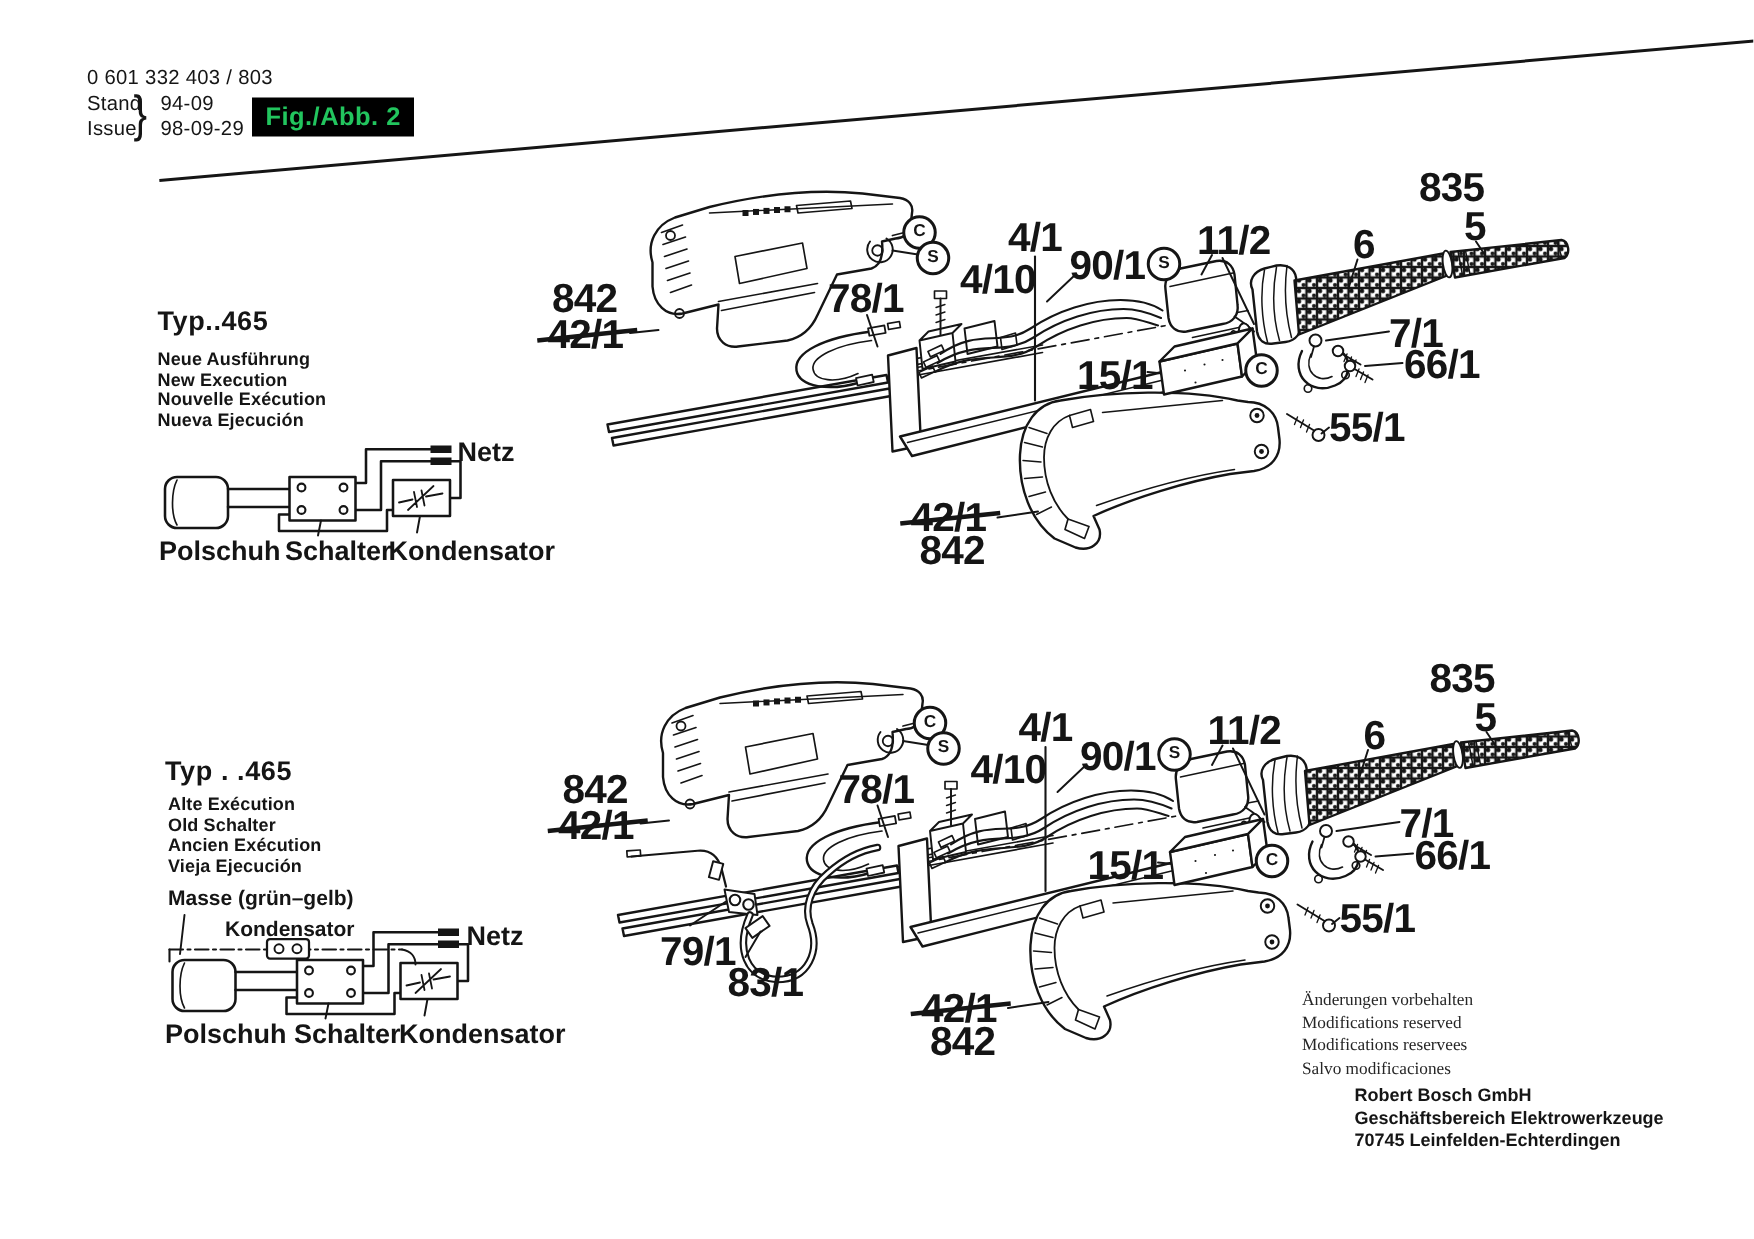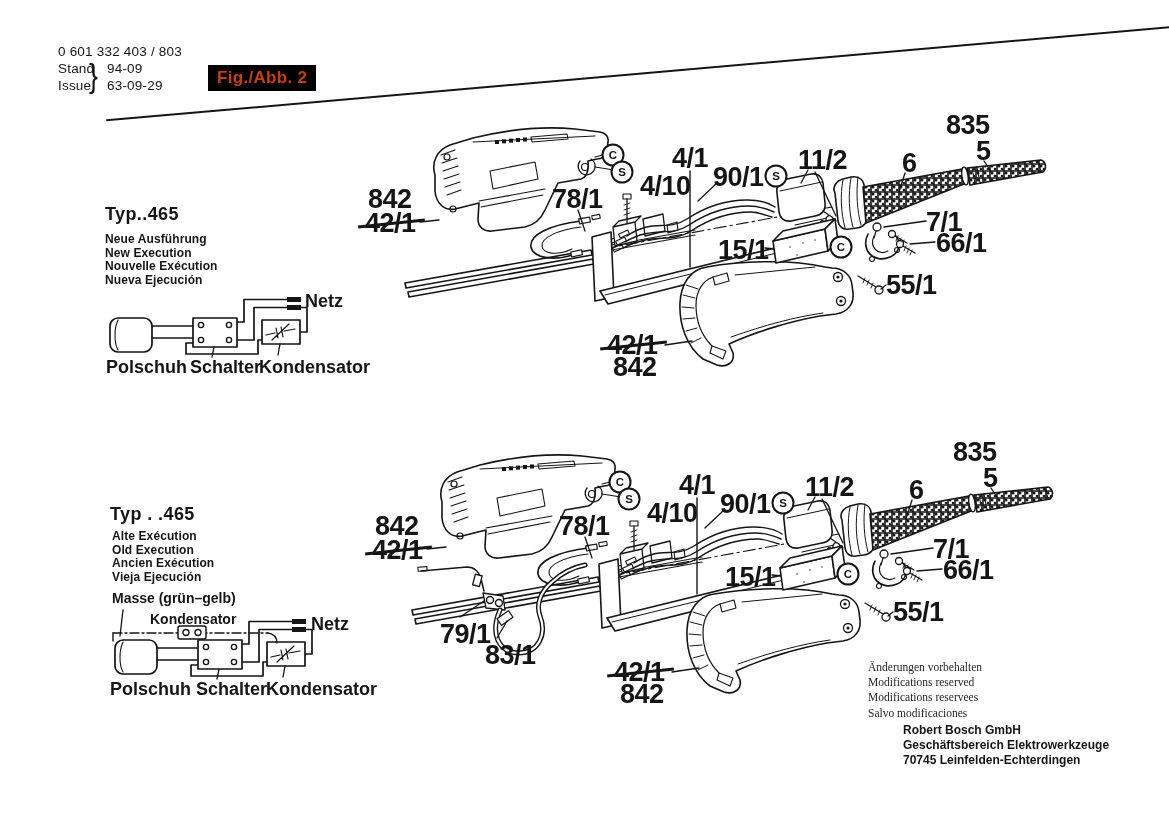--- a/index.html
+++ b/index.html
@@ -4,21 +4,21 @@
 <style>
   html,body{margin:0;padding:0;background:#fff;}
   body{width:1169px;height:826px;font-family:"Liberation Sans",sans-serif;color:#151515;}
   #page{position:relative;width:1169px;height:826px;overflow:hidden;background:#fff;}
   #art{position:absolute;left:0;top:0;}
   .abs{position:absolute;white-space:nowrap;}
   .hdr-text{font-size:13.5px;font-weight:400;letter-spacing:.2px;}
   .brace{font-size:27px;font-weight:400;transform:scaleY(1.25);transform-origin:top left;}
   .strike-sm{position:relative;}
   .strike-sm::after{content:"";position:absolute;left:-3px;right:-6px;top:45%;border-top:2.2px solid #151515;transform:rotate(-5deg);}
-  .fig-box{background:#000;color:#c2410c;font-weight:700;font-size:17px;padding:3px 9px;letter-spacing:.3px;margin-left:40px;}
+  .fig-box{background:#000;color:#22c55e;font-weight:700;font-size:17px;padding:3px 9px;letter-spacing:.3px;}
   .typ-label{font-size:18px;font-weight:700;letter-spacing:.4px;}
   .exec-lines div{font-size:12px;font-weight:700;line-height:13.6px;letter-spacing:.1px;}
   .small-label{font-size:18px;font-weight:700;}
   .mid-label{font-size:14px;font-weight:700;}
   .callout{position:absolute;font-size:27px;font-weight:700;line-height:1;letter-spacing:-.5px;white-space:nowrap;}
   .callout.struck::after{content:"";position:absolute;left:-7px;right:-9px;top:44%;border-top:3.5px solid #151515;transform:rotate(-6deg);}
   .circle-callout{position:absolute;width:19px;height:19px;border:2px solid #151515;border-radius:50%;
     font-size:11.5px;font-weight:700;display:flex;align-items:center;justify-content:center;
     transform:translate(-50%,-50%);background:#fff;line-height:1;}
   .footer-notes div{font-size:11.5px;line-height:15.2px;color:#262626;font-family:Liberation Serif, serif;}
@@ -240,39 +240,39 @@
         <path d="M497,638 L507,621" stroke-width="1.3"></path>
       </g>
     </g>
   </svg>
 
   <div class="abs hdr-text" style="left:58px;top:44px">0 601 332 403 / 803</div>
   <div class="abs hdr-text" style="left:58px;top:61px">Stand</div>
   <div class="abs hdr-text" style="left:58px;top:78px">Issue</div>
   <div class="abs brace" style="left:89px;top:57px">}</div>
   <div class="abs hdr-text strike-sm" style="left:107px;top:61px">94-09</div>
-  <div class="abs hdr-text" style="left:107px;top:78px">63-09-29</div>
+  <div class="abs hdr-text" style="left:107px;top:78px">98-09-29</div>
   <div class="abs fig-box" style="left:168px;top:65px">Fig./Abb. 2</div>
 
   <div class="abs typ-label" style="left:105px;top:204px">Typ..465</div>
   <div class="abs exec-lines" style="left:105px;top:233px">
     <div>Neue Ausführung</div>
     <div>New Execution</div>
     <div>Nouvelle Exécution</div>
     <div>Nueva Ejecución</div>
   </div>
   <div class="abs small-label" style="left:305px;top:291px">Netz</div>
   <div class="abs small-label" style="left:106px;top:357px">Polschuh</div>
   <div class="abs small-label" style="left:190px;top:357px">Schalter</div>
   <div class="abs small-label" style="left:259px;top:357px">Kondensator</div>
 
   <div class="abs typ-label" style="left:110px;top:504px">Typ . .465</div>
   <div class="abs exec-lines" style="left:112px;top:530px">
     <div>Alte Exécution</div>
-    <div>Old Execution</div>
+    <div>Old Schalter</div>
     <div>Ancien Exécution</div>
     <div>Vieja Ejecución</div>
   </div>
   <div class="abs mid-label" style="left:112px;top:590px">Masse (grün–gelb)</div>
   <div class="abs mid-label" style="left:150px;top:611px">Kondensator</div>
   <div class="abs small-label" style="left:311px;top:614px">Netz</div>
   <div class="abs small-label" style="left:110px;top:679px">Polschuh</div>
   <div class="abs small-label" style="left:196px;top:679px">Schalter</div>
   <div class="abs small-label" style="left:266px;top:679px">Kondensator</div>
 

